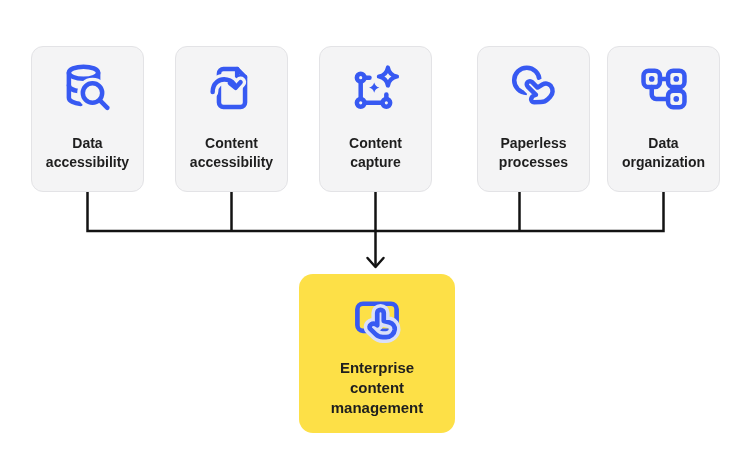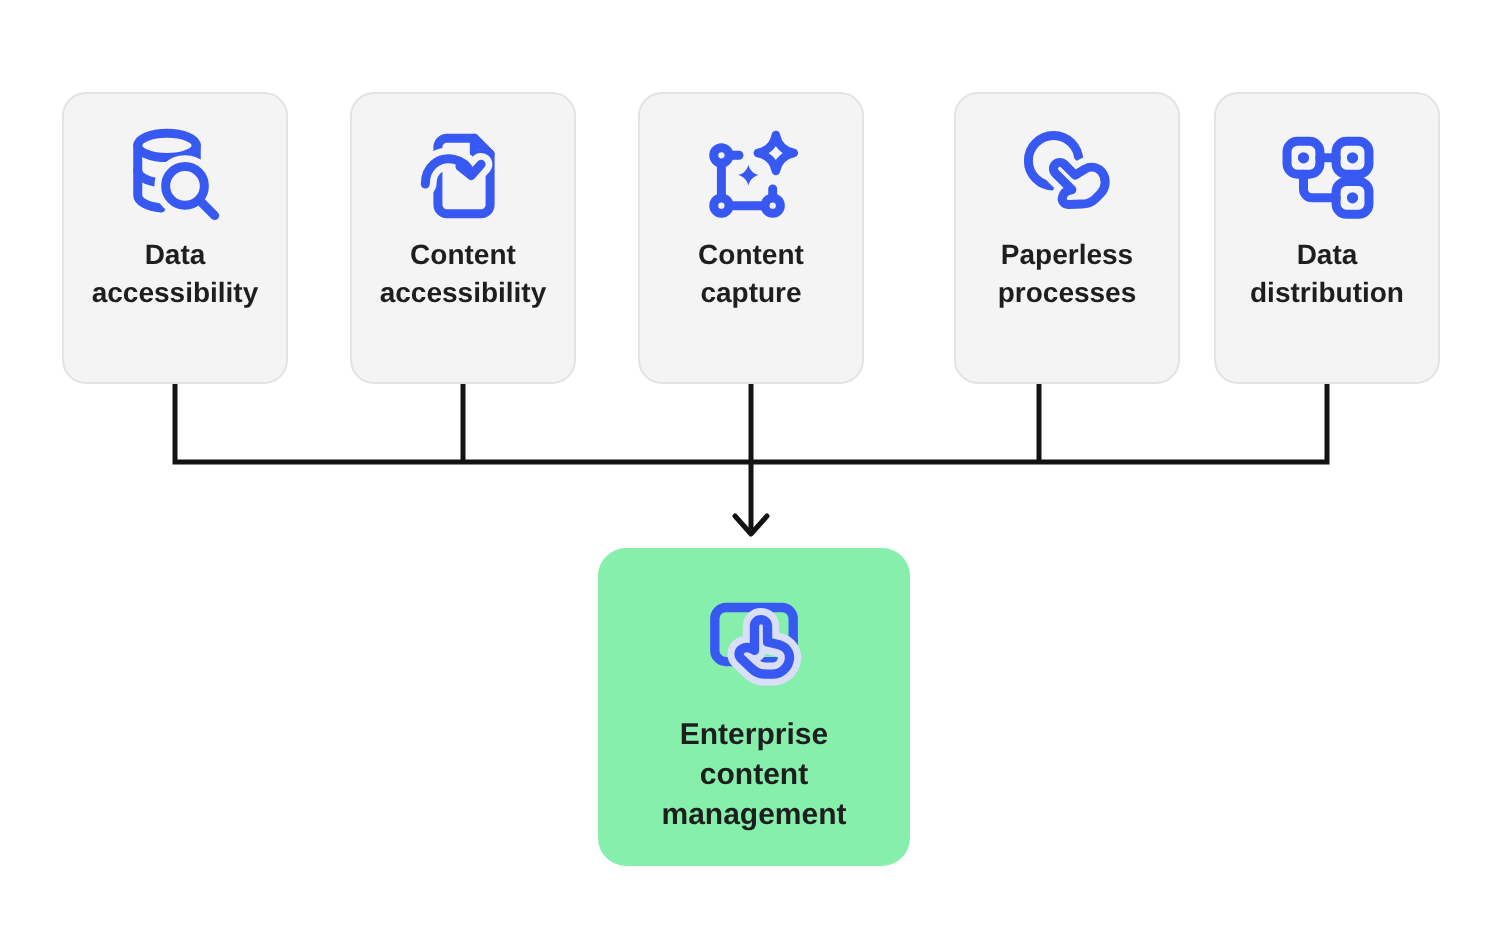--- a/index.html
+++ b/index.html
@@ -8,26 +8,26 @@
     font-family:"Liberation Sans", sans-serif;
   }
   .connectors{position:absolute;left:0;top:0;width:750px;height:469px;}
   .card{
     position:absolute;top:46px;width:113px;height:146px;box-sizing:border-box;
     background:#f4f4f5;border:1px solid #e3e3e6;border-radius:12px;
     display:flex;flex-direction:column;align-items:center;
   }
   .card-icon{margin-top:14px;flex:none;}
   .card-label{
-    margin-top:3px;max-width:100px;text-align:center;
+    margin-top:19px;max-width:100px;text-align:center;
     font-size:14px;line-height:19px;font-weight:700;color:#1e1e1e;
   }
   .target-card{
     position:absolute;left:299px;top:274px;width:156px;height:159px;box-sizing:border-box;
-    background:#86efac;border-radius:14px;
+    background:#fde047;border-radius:14px;
     display:flex;flex-direction:column;align-items:center;
   }
   .target-card .card-icon{margin-top:19px;}
   .target-label{
     margin-top:9px;max-width:116px;text-align:center;
     font-size:15px;line-height:20px;font-weight:700;color:#1e1e1e;
   }
   
   .st{stroke:#3759f2;stroke-width:2;fill:none;stroke-linecap:round;stroke-linejoin:round;}
   .stn{stroke:#3759f2;stroke-width:1.9;fill:none;stroke-linecap:round;stroke-linejoin:round;}
@@ -106,21 +106,21 @@
     <svg class="card-icon" width="54" height="54" viewBox="0 0 24 24" xmlns="http://www.w3.org/2000/svg">
       <rect class="st" x="2.9" y="4.3" width="7.3" height="7.3" rx="2.3"></rect>
       <rect class="st" x="13.8" y="4.3" width="7.3" height="7.3" rx="2.3"></rect>
       <rect class="st" x="13.8" y="13.2" width="7.3" height="7.3" rx="2.3"></rect>
       <circle class="fillb" cx="6.55" cy="7.95" r="1.25"></circle>
       <circle class="fillb" cx="17.45" cy="7.95" r="1.25"></circle>
       <circle class="fillb" cx="17.45" cy="16.85" r="1.25"></circle>
       <path class="st" d="M10.2 7.95 H13.8"></path>
       <path class="st" d="M6.55 11.6 V14.9 C6.55 16 7.4 16.85 8.5 16.85 H13.8"></path>
     </svg>
-    <div class="card-label">Data distribution</div>
+    <div class="card-label">Data organization</div>
   </div>
 
   <div class="target-card">
     <svg class="card-icon" width="56" height="56" viewBox="0 0 24 24" xmlns="http://www.w3.org/2000/svg">
       <rect class="st" x="3.6" y="4.6" width="16.8" height="11.6" rx="2.4"></rect>
       <path class="halo-t" d="M12.1 13.8 V8.6 C12.1 7.8 12.7 7.2 13.5 7.2 C14.3 7.2 14.9 7.8 14.9 8.6 V12 L17.4 12.6 C18.8 13 19.7 14.2 19.6 15.6 C19.4 17.5 17.8 18.9 15.9 18.9 H14.5 C13.3 18.9 12.2 18.4 11.4 17.6 L9.2 15.5 C8.6 14.9 8.7 13.9 9.4 13.5 C10.2 13 11.2 13.1 12.1 13.8 Z"></path>
       <path class="st" d="M12.1 13.8 V8.6 C12.1 7.8 12.7 7.2 13.5 7.2 C14.3 7.2 14.9 7.8 14.9 8.6 V12 L17.4 12.6 C18.8 13 19.7 14.2 19.6 15.6 C19.4 17.5 17.8 18.9 15.9 18.9 H14.5 C13.3 18.9 12.2 18.4 11.4 17.6 L9.2 15.5 C8.6 14.9 8.7 13.9 9.4 13.5 C10.2 13 11.2 13.1 12.1 13.8 Z"></path>
     </svg>
     <div class="target-label">Enterprise content management</div>
   </div>

